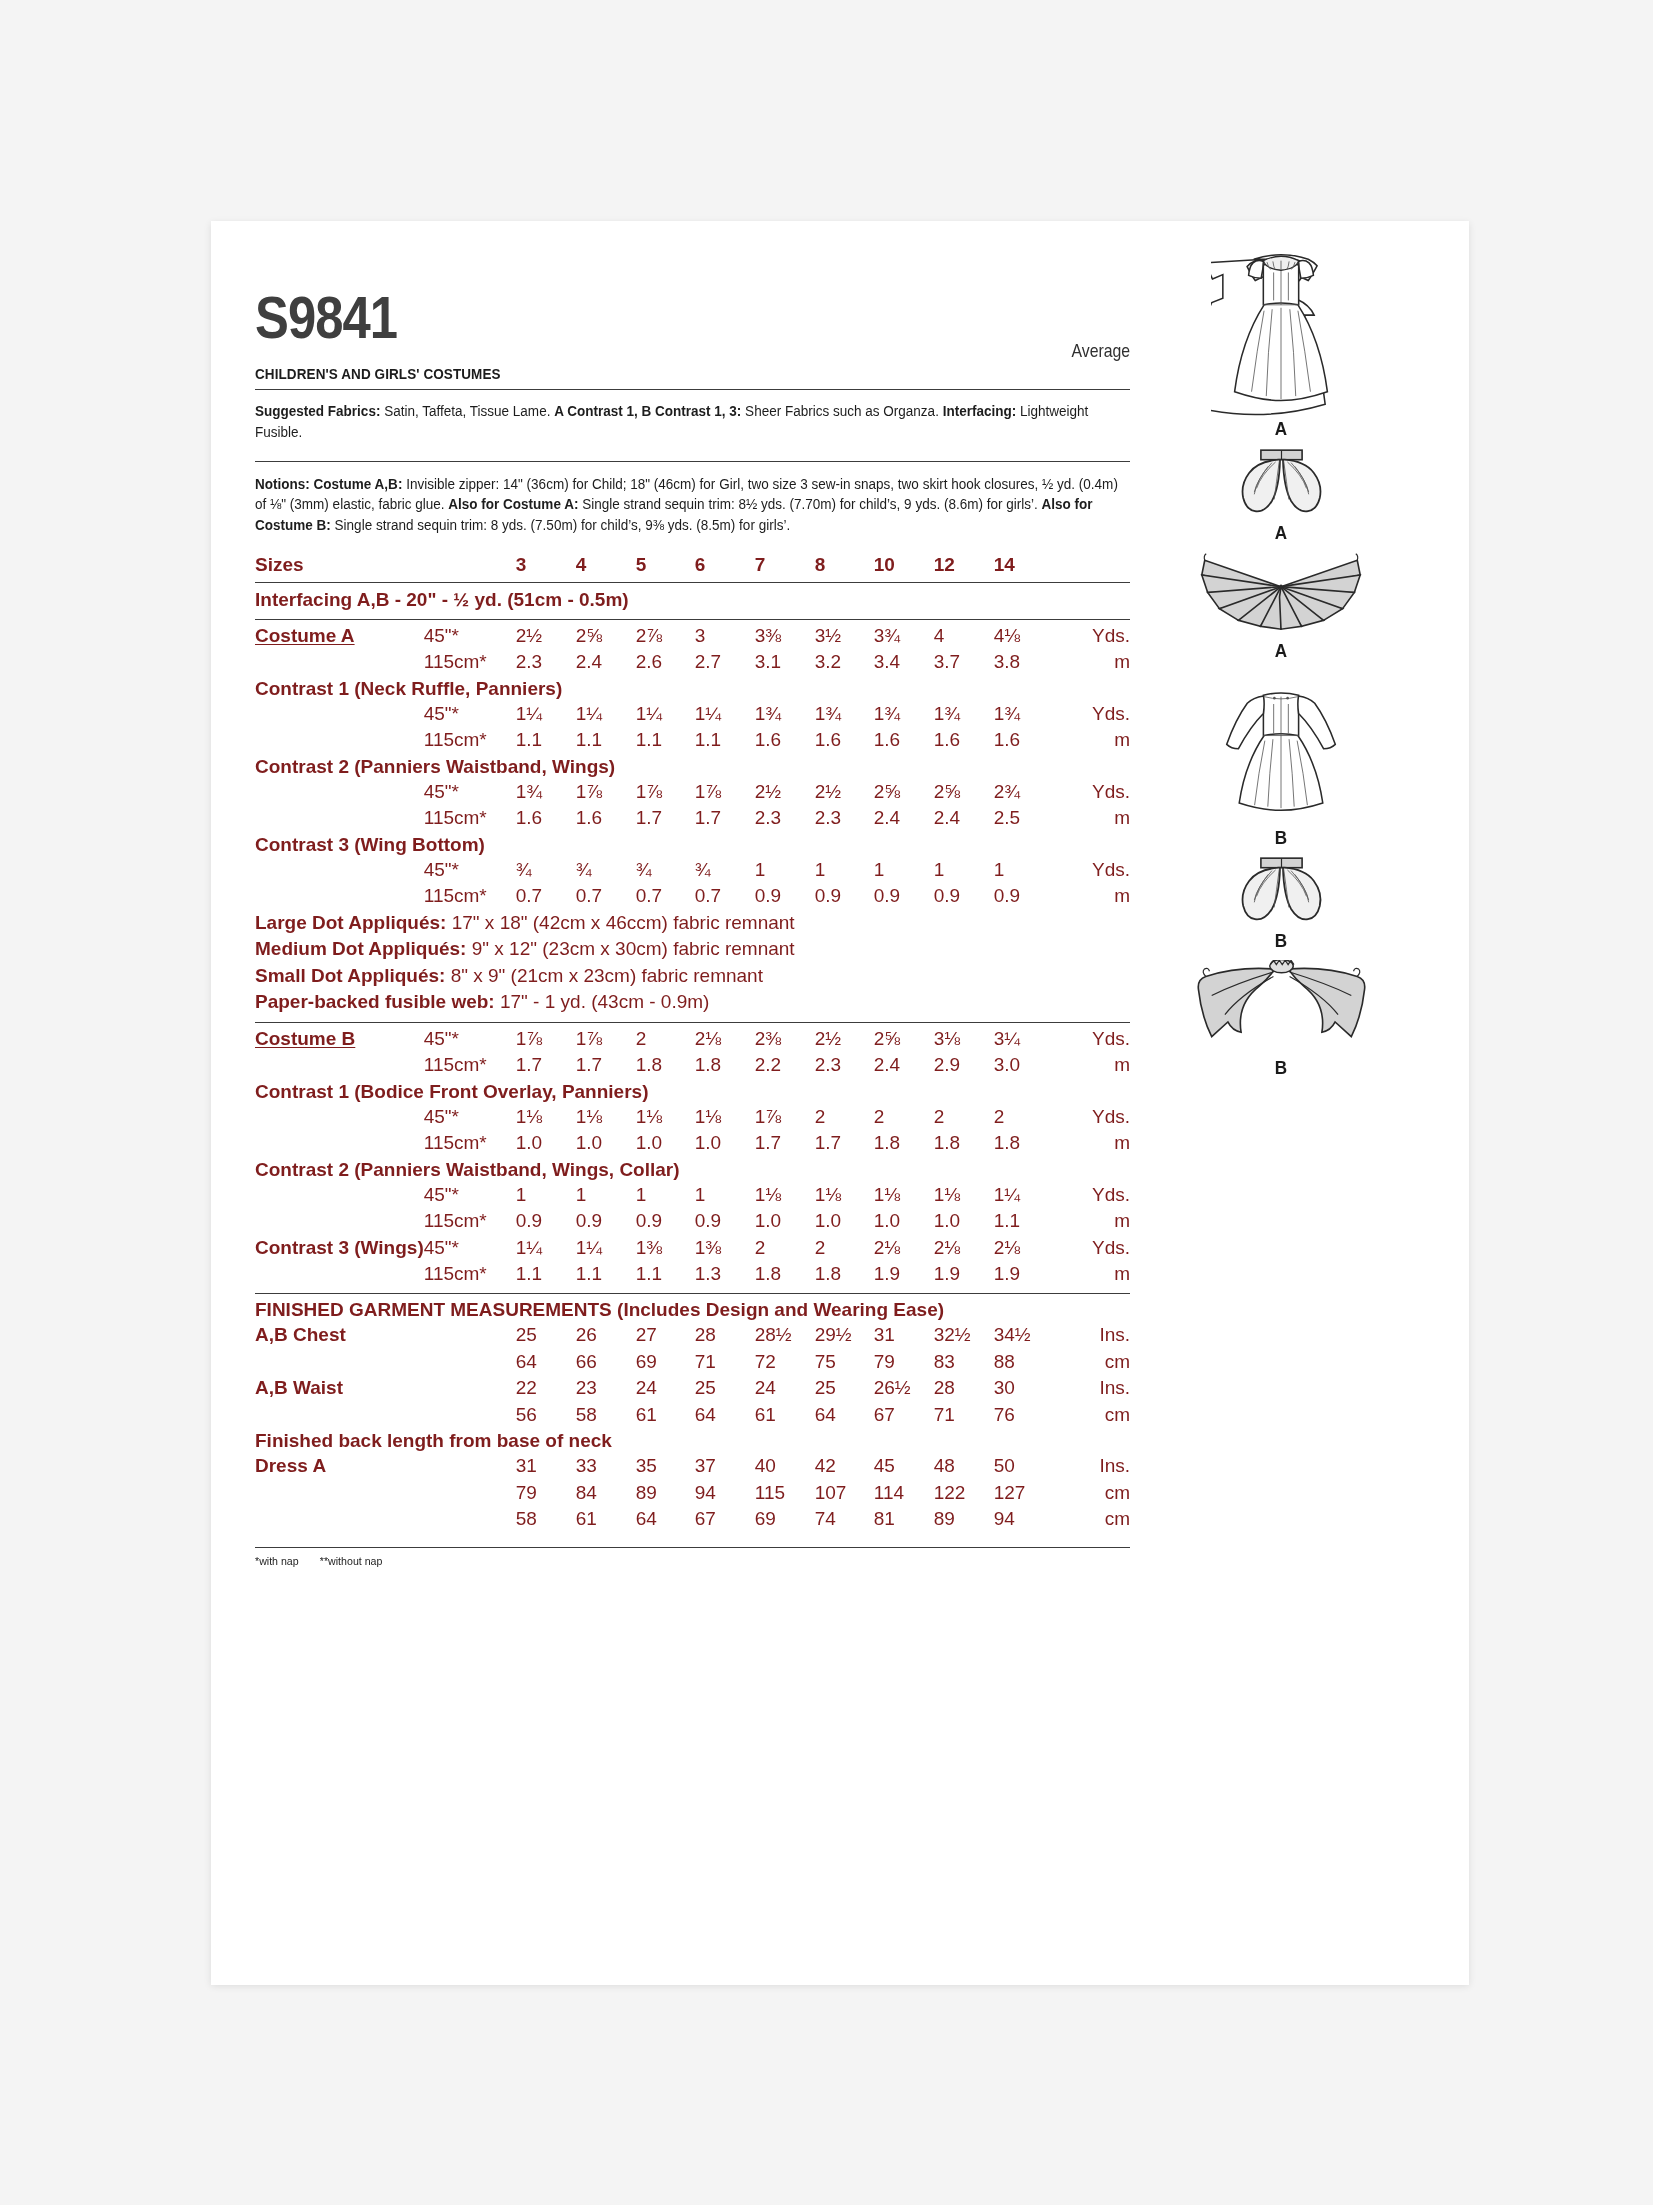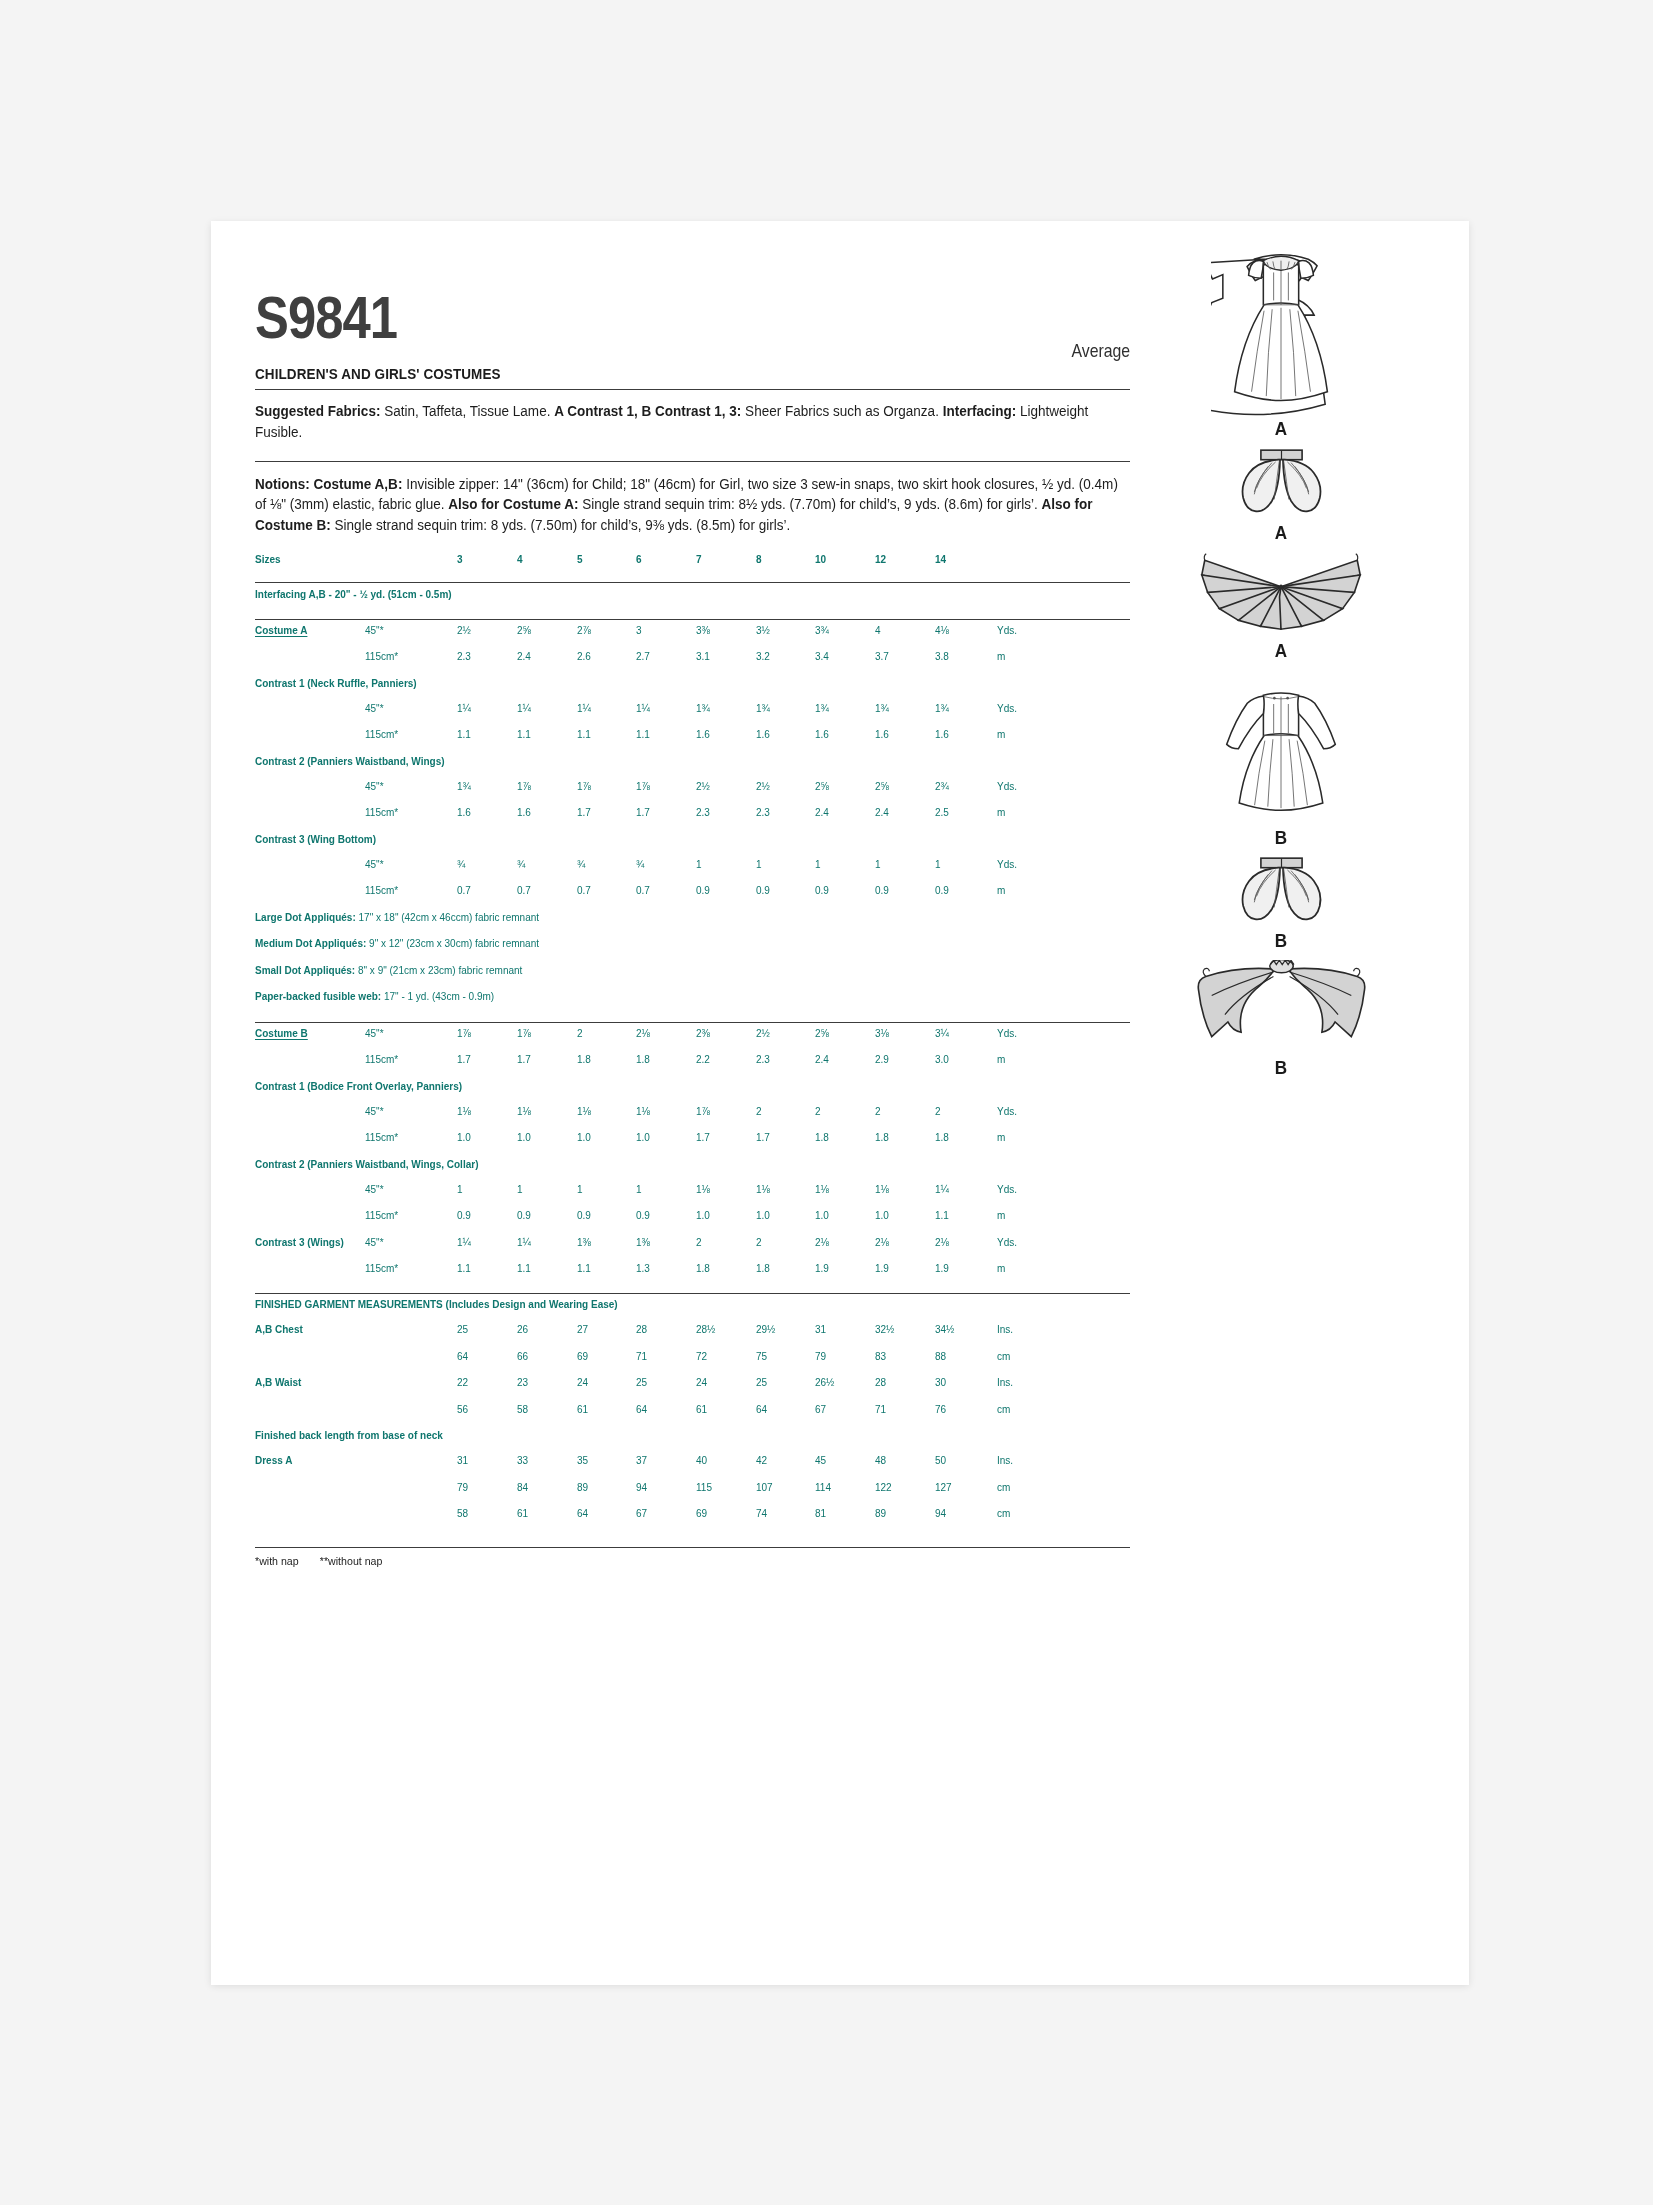--- a/index.html
+++ b/index.html
@@ -60,30 +60,30 @@
     transform: scaleX(0.92);
     transform-origin: left center;
     width: 108.7%;
   }
   .para b { font-weight: 700; }
 
   
   table.spec {
     border-collapse: collapse;
     width: 100%;
-    font-size: 10px;
-    color: #0f766e;
+    font-size: 19px;
+    color: #7f1d1d;
   }
   table.spec td { padding: 0; vertical-align: baseline; }
   .rh { white-space: nowrap; font-weight: 700; padding-right: 4.4px; }
   .rh.u { text-decoration: underline; text-underline-offset: 2.2px; }
   .rh.n { font-weight: 700; margin-left: 24px; }
   .wid { white-space: nowrap; font-weight: 400; }
   .num { text-align: left; white-space: nowrap; }
-  .unit { text-align: left; white-space: nowrap; }
+  .unit { text-align: right; white-space: nowrap; }
   tr.r td { height: 26.5px; }
   tr.hd td { height: 25px; font-weight: 700; }
   tr.sec td { height: 25px; font-weight: 700; }
   .sep td { padding: 0; }
   .sep hr { border: none; border-top: 1.8px solid #3c3c3c; margin: 3.7px 0 5.1px 0; }
 
   .footnote {
     font-size: 11.8px;
     color: #1d1d1d;
     transform: scaleX(0.9);

